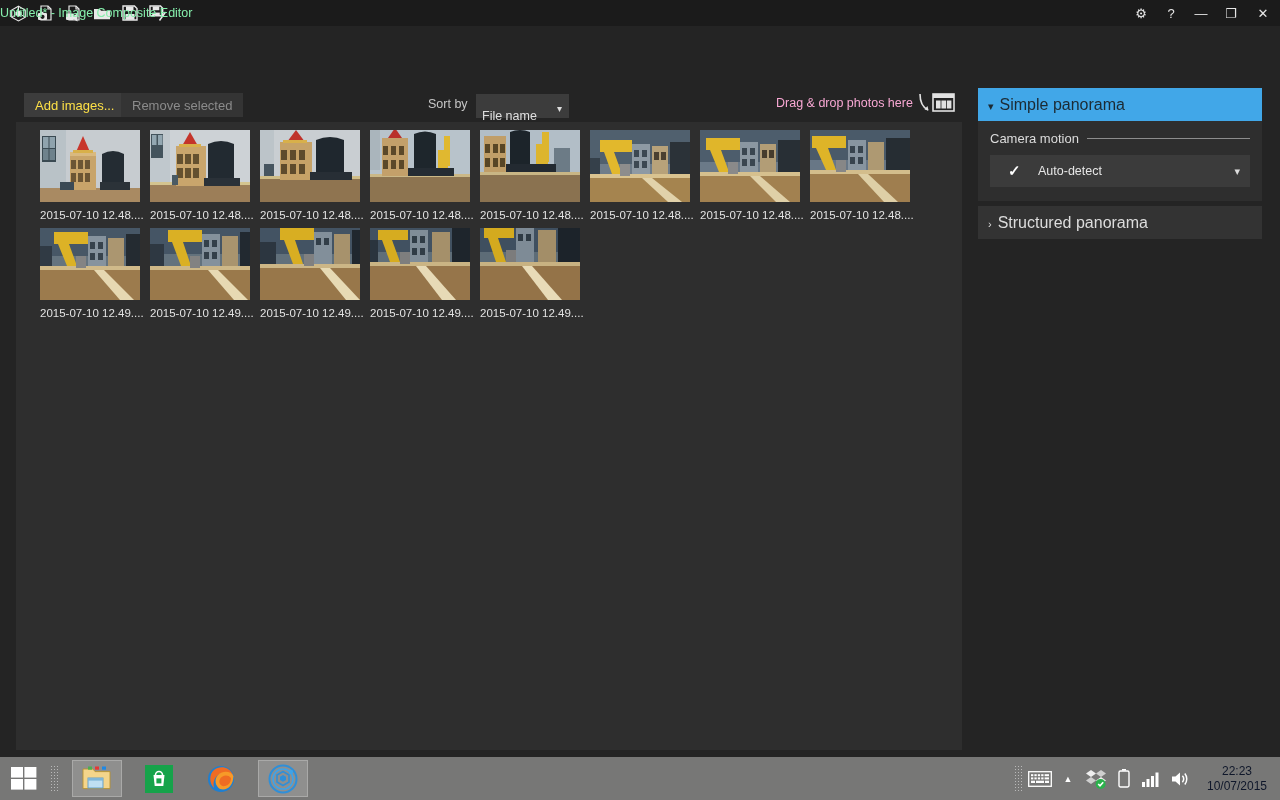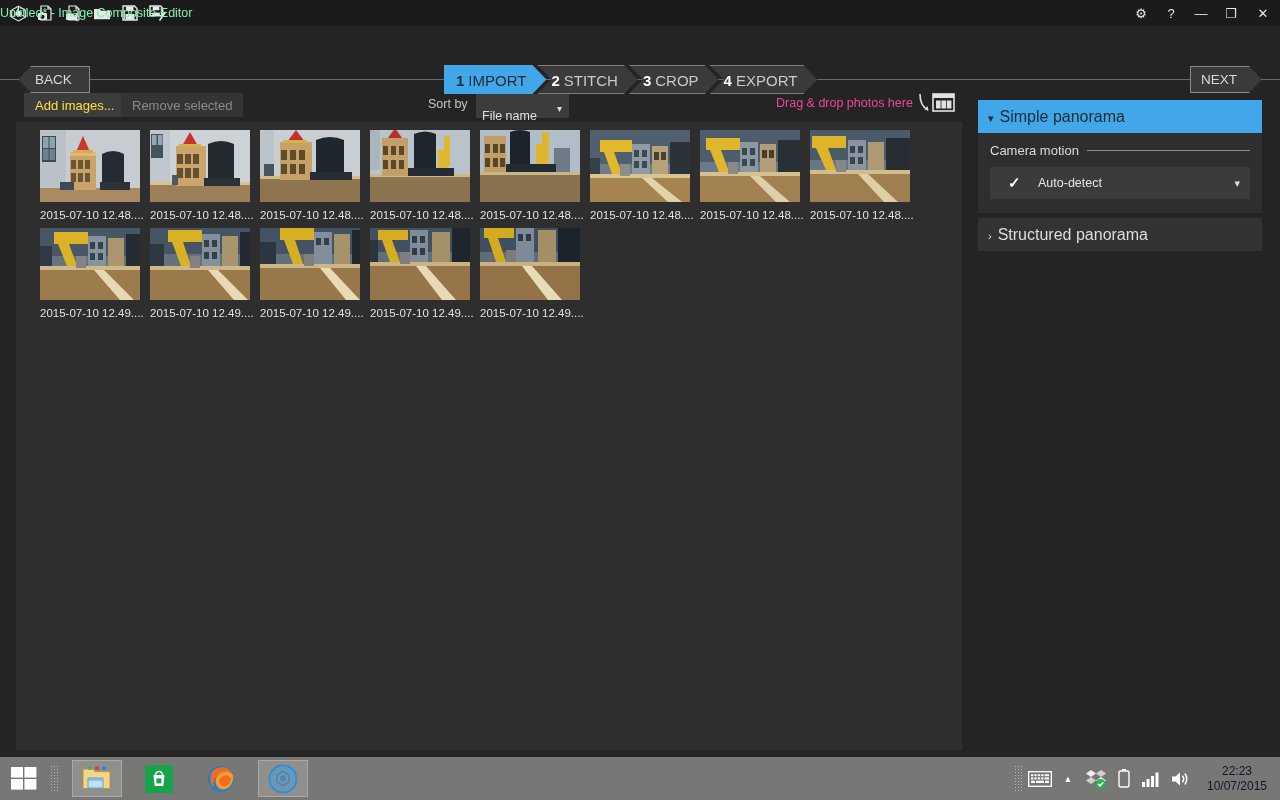--- a/index.html
+++ b/index.html
@@ -141,21 +141,21 @@
     padding: 12px 6px;
     line-height: 21px;
     cursor: pointer;
   }
   .sortsel .caret {
     position: absolute; right: 7px; top: 4px;
     color: #dcdcdc; font-size: 10px;
   }
   .dragdrop {
     position: absolute; left: 776px; top: 96px;
-    color: #ec4899; font-size: 12.5px;
+    color: #f9a8d4; font-size: 12.5px;
   }
   .dd-icon {
     position: absolute; left: 918px; top: 91px;
     width: 38px; height: 24px; color: #e2e2e2;
   }
 
   
   .canvas {
     position: absolute; left: 16px; top: 122px;
     width: 946px; height: 628px;
@@ -186,21 +186,20 @@
     color: #e2e2e2;
     font-size: 11.5px;
     white-space: nowrap;
     overflow: hidden;
   }
 
   
   .rpanel {
     position: absolute; left: 978px; top: 88px;
     width: 284px;
-    margin-top: 12px;
   }
   .sect-header {
     height: 33px; line-height: 33px;
     font-size: 16px;
     padding-left: 10px;
     cursor: pointer;
     color: #ddd;
     background: #333;
   }
   .sect-header.open {
@@ -338,39 +337,20 @@
     <div class="tb-title">Untitled* - Image Composite Editor</div>
     <div class="tb-right">
       <div class="tb-btn">⚙</div>
       <div class="tb-btn">?</div>
       <div class="tb-btn">—</div>
       <div class="tb-btn">❐</div>
       <div class="tb-btn close">✕</div>
     </div>
   </div>
 
-  <div class="wizard">
-    <div class="wz-rule"></div>
-    <div class="nav-btn" id="backBtn">BACK</div>
-    <div class="nav-btn" id="nextBtn">NEXT</div>
-    <div class="steps">
-      <div class="step active">
-        <span class="num">1</span><span>IMPORT</span>
-      </div>
-      <div class="step s2">
-        <span class="num">2</span><span>STITCH</span>
-      </div>
-      <div class="step s3">
-        <span class="num">3</span><span>CROP</span>
-      </div>
-      <div class="step">
-        <span class="num">4</span><span>EXPORT</span>
-      </div>
-    </div>
-  </div>
 
   <button class="btn" id="addImagesBtn">Add images...</button>
   <button class="btn disabled" id="removeSelBtn">Remove selected</button>
 
   <div class="sortlabel">Sort by</div>
   <div class="sortsel">
     <span>File name</span>
     <span class="caret">▾</span>
   </div>
 

